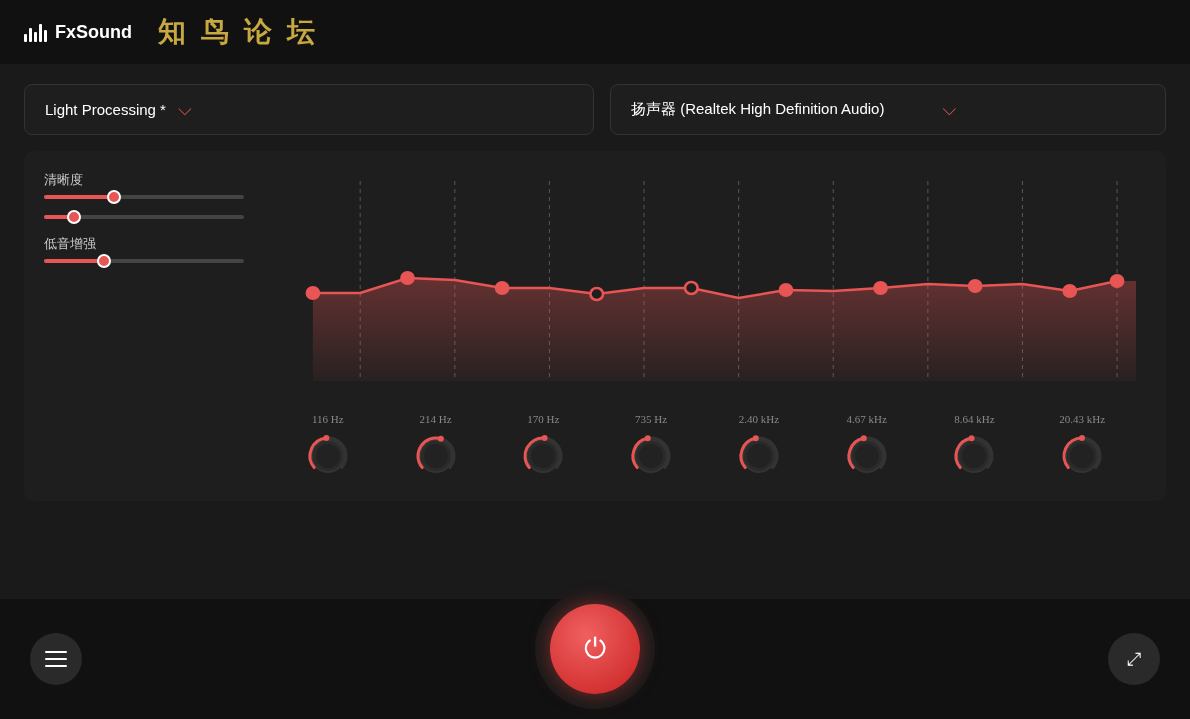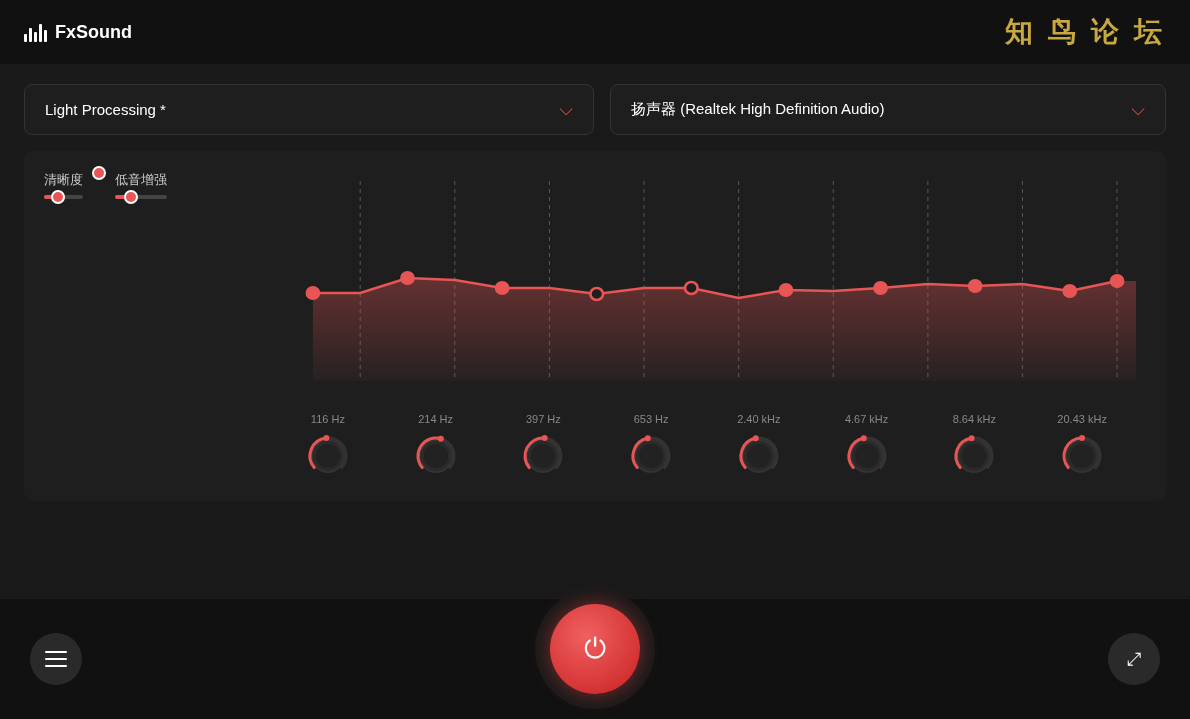--- a/index.html
+++ b/index.html
@@ -9,25 +9,26 @@
       background: #1a1a1a;
       font-family: 'Arial', sans-serif;
       color: #fff;
       overflow: hidden;
       position: relative;
     }
 
     
     .header {
       display: flex;
-      justify-content: space-between;
+      justify-content: flex-start;
       align-items: center;
       padding: 0 24px;
       height: 64px;
       background: #111;
+      gap: 26px;
     }
     .logo {
       display: flex;
       align-items: center;
       gap: 8px;
       font-size: 18px;
       font-weight: bold;
       color: #fff;
     }
     .logo-icon {
@@ -57,21 +58,20 @@
 
     
     .dropdowns-row {
       display: flex;
       gap: 16px;
       margin-bottom: 16px;
     }
     .dropdown {
       display: flex;
       align-items: center;
-      justify-content: space-between;
       background: #1e1e1e;
       border: 1px solid #333;
       border-radius: 8px;
       padding: 14px 20px;
       cursor: pointer;
       font-size: 15px;
       color: #fff;
     }
     .dropdown-preset {
       flex: 0 0 570px;
@@ -93,21 +93,21 @@
       display: flex;
       padding: 20px;
       gap: 0;
       min-height: 310px;
     }
 
     
     .sliders-panel {
       width: 220px;
       display: flex;
-      flex-direction: row;
+      flex-direction: column;
       gap: 16px;
       padding-right: 20px;
     }
     .slider-row {
       display: flex;
       flex-direction: column;
       gap: 6px;
     }
     .slider-label {
       font-size: 13px;
@@ -136,20 +136,21 @@
       background: #e85555;
       border-radius: 50%;
       border: 2px solid #fff;
     }
 
     
     .eq-panel {
       flex: 1;
       position: relative;
       padding: 10px 10px 0 10px;
+      font-family: Liberation Serif, serif;
     }
 
     .eq-chart {
       width: 100%;
       height: 220px;
       position: relative;
     }
 
     .eq-labels {
       display: flex;
@@ -406,33 +407,33 @@
               <svg viewBox="0 0 48 48" width="48" height="48" class="knob-svg">
                 <circle cx="24" cy="24" r="16" fill="#2a2a2a" stroke="#333" stroke-width="2"></circle>
                 <path d="M 10.211200023858396 35.57017697435771 A 18 18 0 1 1 37.788799976141604 35.57017697435771" fill="none" stroke="#333" stroke-width="3" stroke-linecap="round"></path>
                 <path d="M 10.211200023858396 35.57017697435771 A 18 18 0 0 1 28.84055677107479 6.663073797642156" fill="none" stroke="#e85555" stroke-width="3" stroke-linecap="round"></path>
                 <circle cx="24" cy="24" r="12" fill="#222"></circle>
                 <circle cx="28.84055677107479" cy="6.663073797642156" r="3" fill="#e85555"></circle>
               </svg>
             </div>
           </div>
           <div class="eq-label-col">
-            <div class="eq-freq-label">397 Hz</div>
+            <div class="eq-freq-label">170 Hz</div>
             <div class="knob-container">
               <svg viewBox="0 0 48 48" width="48" height="48" class="knob-svg">
                 <circle cx="24" cy="24" r="16" fill="#2a2a2a" stroke="#333" stroke-width="2"></circle>
                 <path d="M 10.211200023858396 35.57017697435771 A 18 18 0 1 1 37.788799976141604 35.57017697435771" fill="none" stroke="#333" stroke-width="3" stroke-linecap="round"></path>
                 <path d="M 10.211200023858396 35.57017697435771 A 18 18 0 0 1 25.631386443560046 6.074080824912535" fill="none" stroke="#e85555" stroke-width="3" stroke-linecap="round"></path>
                 <circle cx="24" cy="24" r="12" fill="#222"></circle>
                 <circle cx="25.631386443560046" cy="6.074080824912535" r="3" fill="#e85555"></circle>
               </svg>
             </div>
           </div>
           <div class="eq-label-col">
-            <div class="eq-freq-label">653 Hz</div>
+            <div class="eq-freq-label">735 Hz</div>
             <div class="knob-container">
               <svg viewBox="0 0 48 48" width="48" height="48" class="knob-svg">
                 <circle cx="24" cy="24" r="16" fill="#2a2a2a" stroke="#333" stroke-width="2"></circle>
                 <path d="M 10.211200023858396 35.57017697435771 A 18 18 0 1 1 37.788799976141604 35.57017697435771" fill="none" stroke="#333" stroke-width="3" stroke-linecap="round"></path>
                 <path d="M 10.211200023858396 35.57017697435771 A 18 18 0 0 1 20.750655385489924 6.295713525359055" fill="none" stroke="#e85555" stroke-width="3" stroke-linecap="round"></path>
                 <circle cx="24" cy="24" r="12" fill="#222"></circle>
                 <circle cx="20.750655385489924" cy="6.295713525359055" r="3" fill="#e85555"></circle>
               </svg>
             </div>
           </div>

